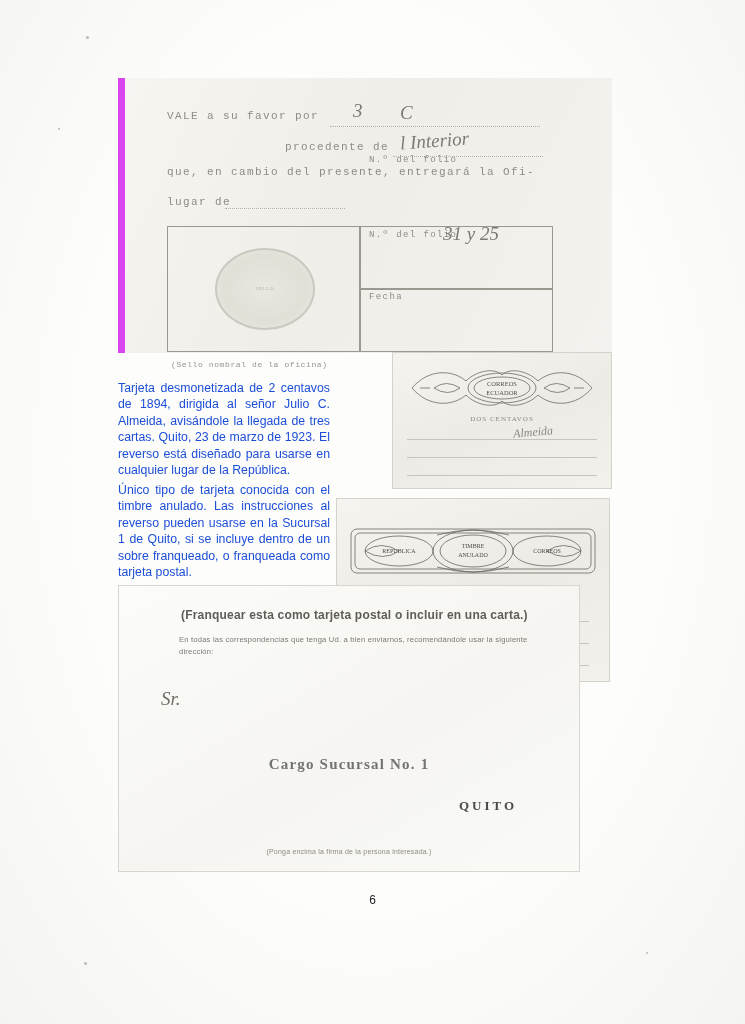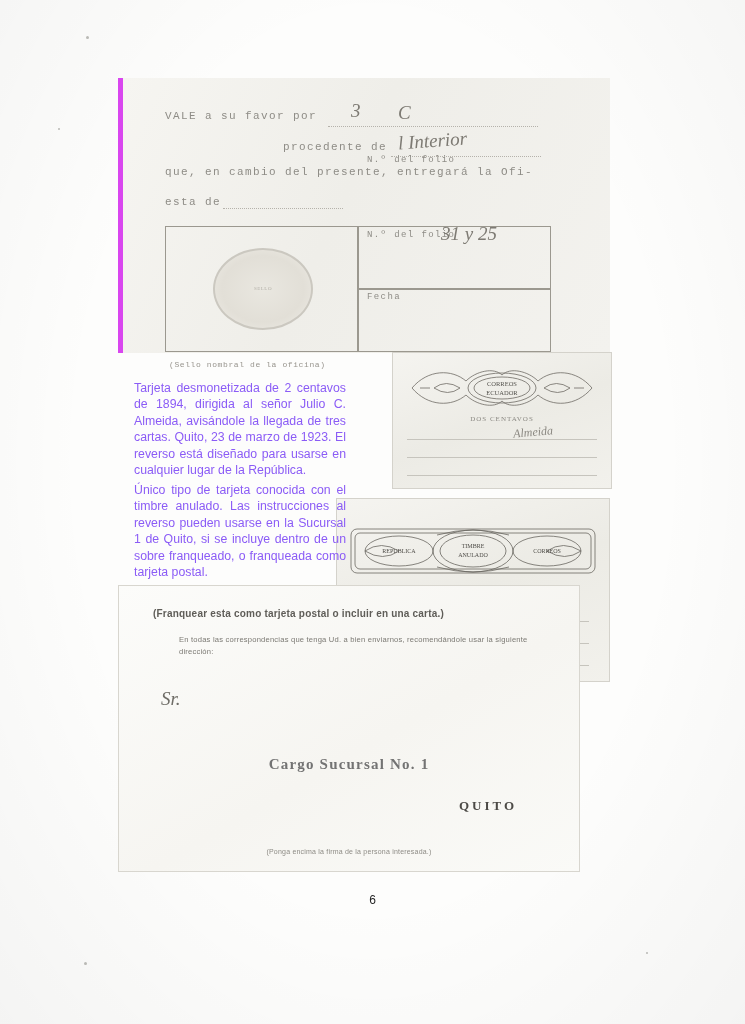--- a/index.html
+++ b/index.html
@@ -39,21 +39,21 @@
   }
 
   
   .vale-card {
     position: absolute;
     left: 118px;
     top: 78px;
     width: 452px;
     height: 275px;
     background: #f4f3ef;
-    border-left: 5px solid #d946ef;
+    border-left: 7px solid #d946ef;
     box-shadow: 0 0 0 0 rgba(0,0,0,0);
     padding-left: 35px;
   }
   .vale-card .paperwash {
     position: absolute;
     inset: 0;
     background: linear-gradient(115deg, #f6f5f1 0%, #efeee9 45%, #f3f2ee 100%);
   }
   .vale-line {
     position: absolute;
@@ -100,26 +100,25 @@
     font-family: "Liberation Mono", monospace;
     font-size: 8px;
     letter-spacing: .6px;
     white-space: nowrap;
   }
 
   
   .para {
     position: absolute;
     width: 212px;
-    color: #8b5cf6;
+    color: #1d4ed8;
     font-family: "Liberation Sans", sans-serif;
     font-size: 12.3px;
     line-height: 16.4px;
     text-align: justify;
-    margin-left: 16px;
   }
 
   
   .stampcard {
     position: absolute;
     background: #f2f1ec;
     border: 1px solid #d4d2cb;
     overflow: hidden;
   }
   .stampcard .wash {
@@ -165,24 +164,25 @@
   }
   .postal .wash {
     position: absolute;
     inset: 0;
     background: linear-gradient(150deg, #fcfcfa 0%, #f6f5f1 55%, #fafaf7 100%);
   }
   .postal-note {
     position: absolute;
     color: #5f5d58;
     font-family: "Liberation Sans", sans-serif;
-    font-size: 10px;
+    font-size: 12px;
     font-weight: bold;
     letter-spacing: .2px;
     white-space: nowrap;
+    margin-left: 28px;
   }
   .postal-body {
     position: absolute;
     color: #7b7973;
     font-family: "Liberation Sans", sans-serif;
     font-size: 7.6px;
     line-height: 12px;
     letter-spacing: .2px;
   }
   .postal-sr {
@@ -246,21 +246,21 @@
     <div class="vale-line" style="left:42px;top:32px;">VALE a su favor por</div>
     <div class="vale-hand" style="left:228px;top:22px;">3</div>
     <div class="vale-hand" style="left:275px;top:24px;">C</div>
     <div class="vale-dots" style="left:205px;top:48px;width:210px;"></div>
 
     <div class="vale-line" style="left:160px;top:63px;">procedente de</div>
     <div class="vale-hand" style="left:275px;top:52px;transform:rotate(-4deg);">l Interior</div>
     <div class="vale-dots" style="left:268px;top:78px;width:150px;"></div>
 
     <div class="vale-line" style="left:42px;top:88px;text-align:center;">que, en cambio del presente, entregará la Ofi-</div>
-    <div class="vale-line" style="left:42px;top:118px;">esta de</div>
+    <div class="vale-line" style="left:42px;top:118px;">lugar de</div>
     <div class="vale-dots" style="left:100px;top:130px;width:120px;"></div>
 
     <div class="vale-box" style="left:42px;top:148px;width:192px;height:124px;"></div>
     <div class="vale-seal" style="left:90px;top:170px;">SELLO</div>
 
     <div class="vale-box" style="left:234px;top:148px;width:192px;height:62px;"></div>
     <div class="vale-box" style="left:234px;top:210px;width:192px;height:62px;"></div>
 
     <div class="vale-line" style="left:244px;top:80px;font-size:9px;top:77px;">N.º del folio</div>
     <div class="vale-line" style="left:244px;top:152px;font-size:9px;">N.º del folio</div>

